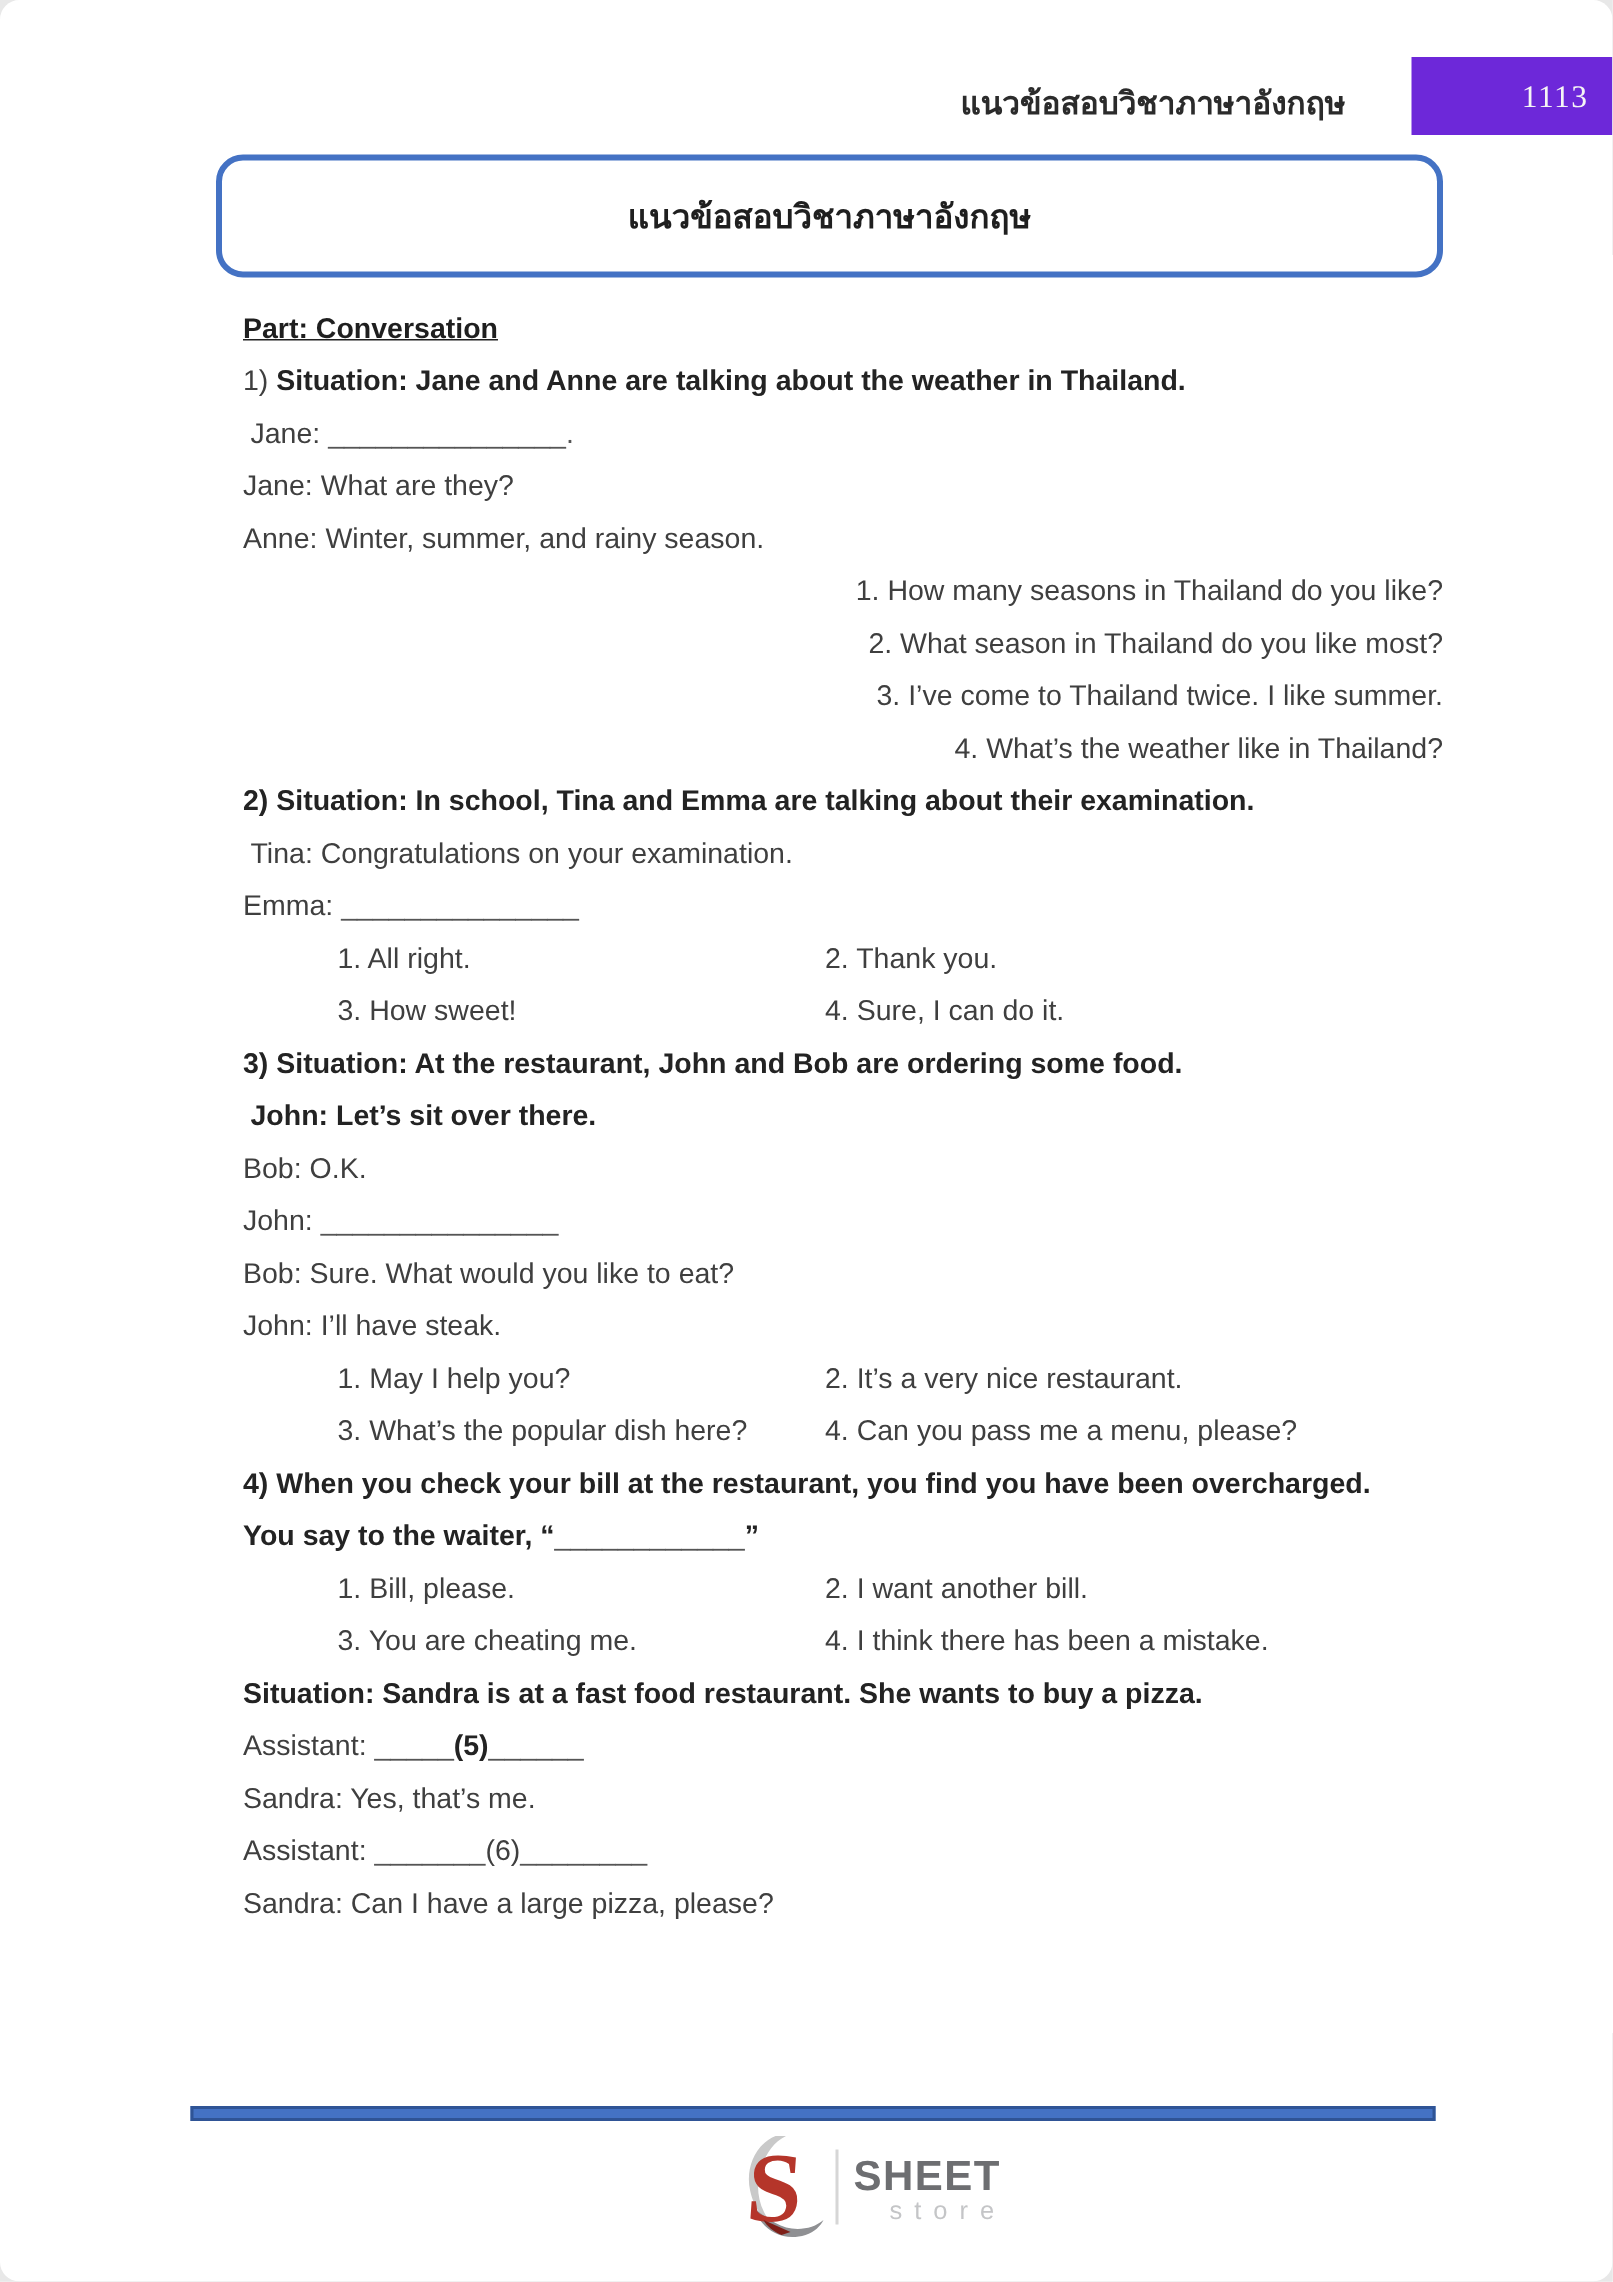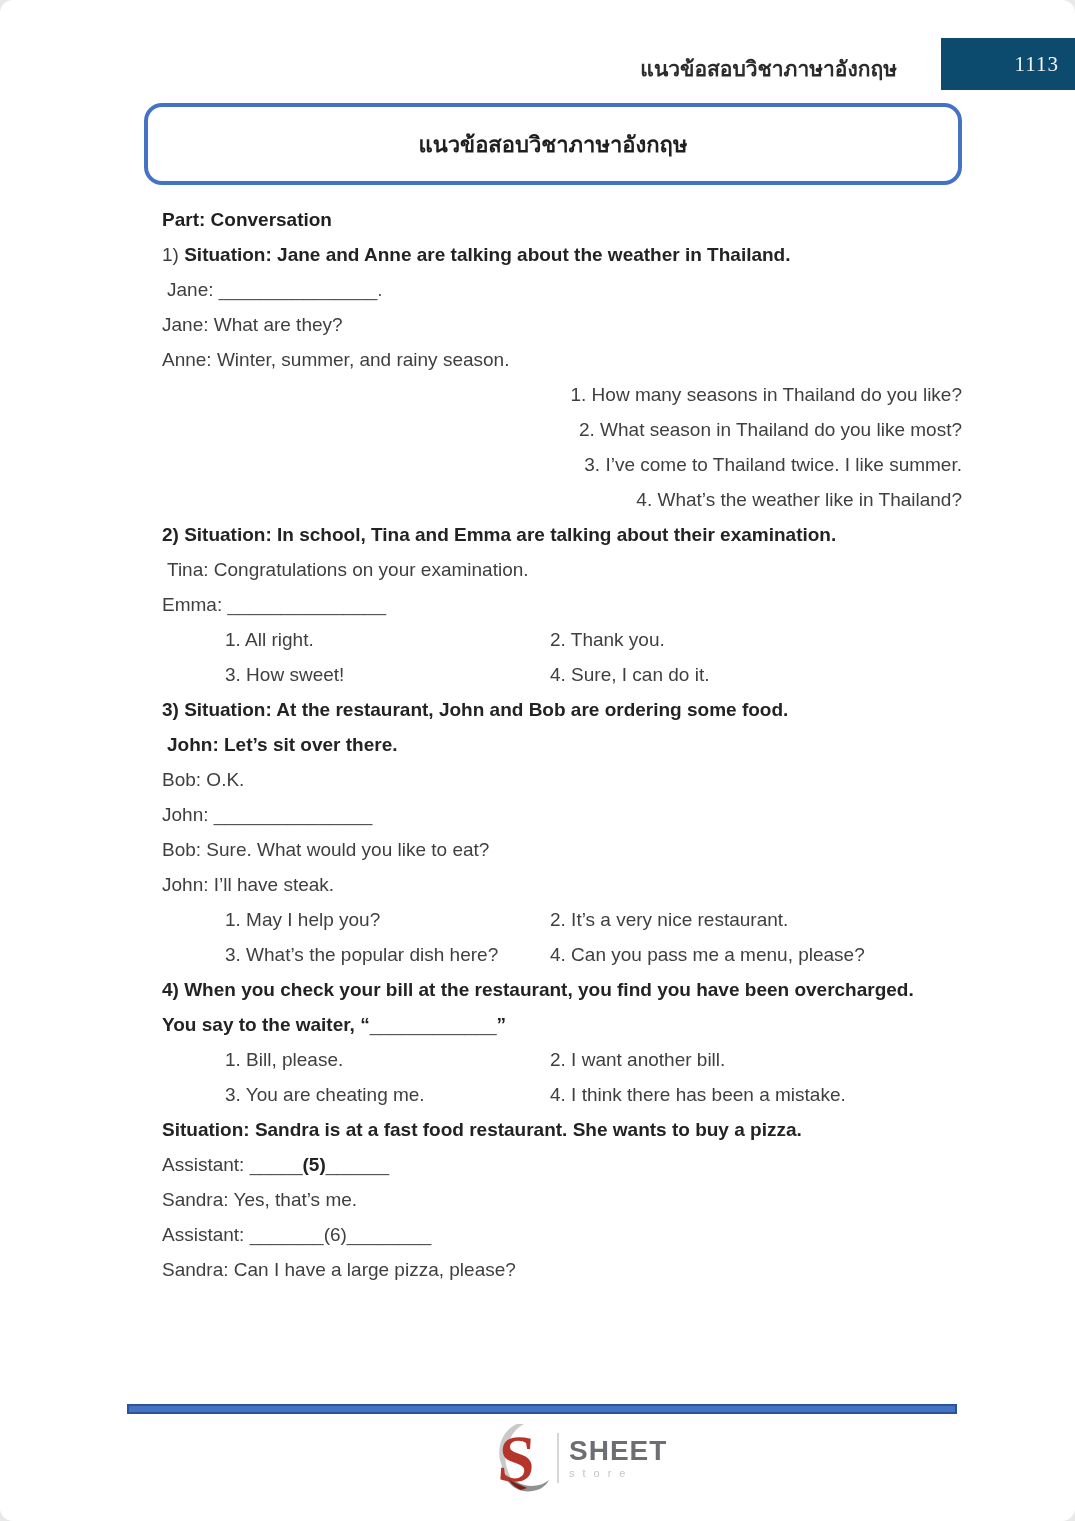--- a/index.html
+++ b/index.html
@@ -25,21 +25,21 @@
     font-weight: 600;
     color: #2b2b2b;
     white-space: nowrap;
   }
   .page-num-box {
     position: absolute;
     top: 38px;
     right: 0;
     width: 134px;
     height: 52px;
-    background: #0c4a6e;
+    background: #6d28d9;
     color: #f5f5f5;
     display: flex;
     align-items: center;
     justify-content: flex-end;
     padding-right: 16px;
     font-family: "Liberation Serif", "DejaVu Serif", serif;
     font-size: 21px;
     letter-spacing: 1px;
   }
 
@@ -70,20 +70,21 @@
     width: 800px;
   }
   .ln {
     margin: 0 0 12px 0;
     font-size: 19px;
     line-height: 23px;
     white-space: nowrap;
   }
   .part-heading {
     font-weight: 700;
+    text-decoration: underline;
     color: #1f1f1f;
   }
   .bold { font-weight: 700; color: #232323; }
   .blank { color: #555; letter-spacing: 0; font-weight: 400; }
   .indent1 { padding-left: 63px; text-align: right; }
   .choice-grid {
     display: grid;
     grid-template-columns: 325px auto;
     padding-left: 63px;
   }
@@ -115,24 +116,25 @@
   }
   .logo-textcol { display: flex; flex-direction: column; justify-content: center; }
   .logo-sheet {
     font-size: 28px;
     font-weight: 700;
     color: #6d6e71;
     letter-spacing: 1px;
     line-height: 30px;
   }
   .logo-store {
-    font-size: 11px;
+    font-size: 17px;
     color: #c4c5c7;
     letter-spacing: 8px;
     line-height: 15px;
+    margin-left: 24px;
   }
 </style>
 </head>
 <body>
 
 <div class="page">
 
   <div class="thai-header">แนวข้อสอบวิชาภาษาอังกฤษ</div>
   <div class="page-num-box">
     <span>1113</span>

